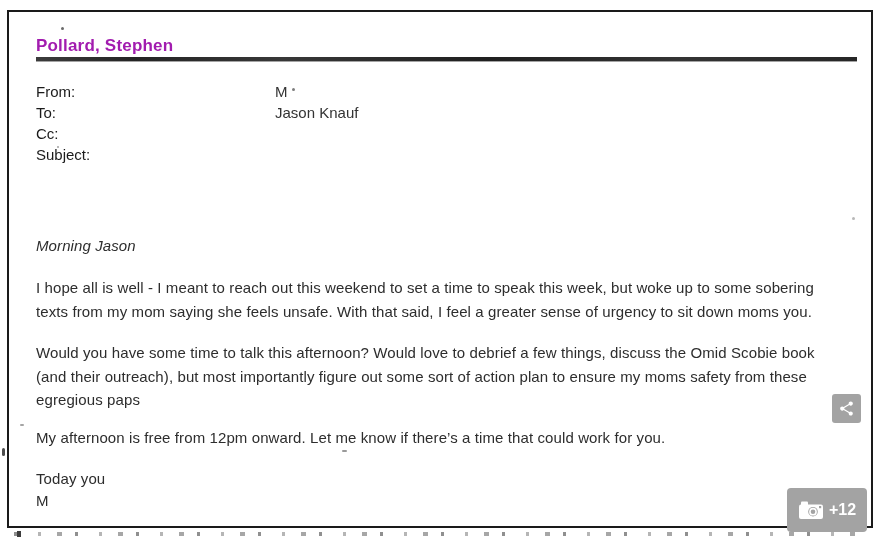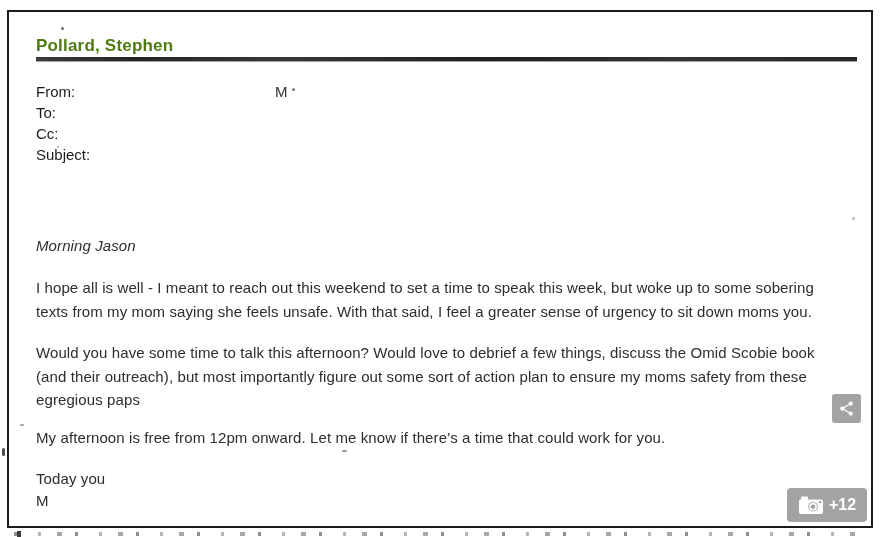--- a/index.html
+++ b/index.html
@@ -4,21 +4,21 @@
 <style>
   html,body{margin:0;padding:0;}
   body{font-family:"Liberation Sans","DejaVu Sans",sans-serif;}
   .page{position:relative;width:880px;height:537px;background:#ffffff;overflow:hidden;}
 
   
   .doc{position:absolute;left:7px;top:10px;width:866px;height:518px;
        box-sizing:border-box;border:2px solid #1a1a1a;background:#ffffff;}
 
   .doc-title{position:absolute;left:27px;top:24px;font-size:17px;font-weight:bold;
-             color:#4d7c0f;letter-spacing:.2px;}
+             color:#a21caf;letter-spacing:.2px;}
   .title-rule{position:absolute;left:27px;top:45px;width:821px;height:4px;
               background:linear-gradient(90deg,#3c3c3c 0%,#242424 12%,#383838 30%,#1f1f1f 55%,#343434 78%,#262626 100%);
               box-shadow:0 1px 0 rgba(90,90,90,.55);}
 
   .meta{position:absolute;left:27px;top:69px;font-size:15px;line-height:21px;}
   .meta-row{display:grid;grid-template-columns:239px auto;}
   .meta-label{font-weight:normal;color:#1b1b1b;}
   .meta-value{color:#333333;}
 
   .body-block{position:absolute;left:27px;font-size:15px;line-height:23.5px;
@@ -26,21 +26,21 @@
   .greeting{top:222px;font-style:italic;}
   .para1{top:264px;}
   .para2{top:329px;}
   .para3{top:414px;}
   .signoff{top:456px;line-height:22px;}
 
   
   .share-btn{position:absolute;left:823px;top:382px;width:29px;height:29px;
              background:#a3a3a3;border-radius:3px;display:flex;align-items:center;
              justify-content:center;cursor:pointer;}
-  .photo-badge{position:absolute;left:778px;top:476px;width:80px;height:34px;
+  .photo-badge{position:absolute;left:778px;top:476px;width:80px;height:44px;
                background:#a3a3a3;border-radius:4px;display:flex;align-items:center;
                justify-content:center;gap:5px;cursor:pointer;}
   .photo-badge .count{color:#ffffff;font-weight:bold;font-size:16px;}
 
   
   .speck{position:absolute;border-radius:50%;}
   .sp1{left:61px;top:27px;width:3px;height:3px;background:#6a6a6a;}
   .sp2{left:292px;top:88px;width:3px;height:3px;background:#7d7d7d;}
   .sp3{left:57px;top:146px;width:2px;height:2px;background:#a0a0a0;}
   .sp4{left:852px;top:217px;width:3px;height:3px;background:#b8b8b8;}
@@ -66,20 +66,21 @@
     <div class="doc-title">Pollard, Stephen</div>
     <div class="title-rule"></div>
 
     <div class="meta">
       <div class="meta-row">
         <span class="meta-label">From:</span>
         <span class="meta-value">M</span>
       </div>
       <div class="meta-row">
         <span class="meta-label">To:</span>
+        <span class="meta-value">Jason Knauf</span>
       </div>
       <div class="meta-row">
         <span class="meta-label">Cc:</span>
       </div>
       <div class="meta-row">
         <span class="meta-label">Subject:</span>
       </div>
     </div>
 
     <div class="body-block greeting">Morning Jason</div>

